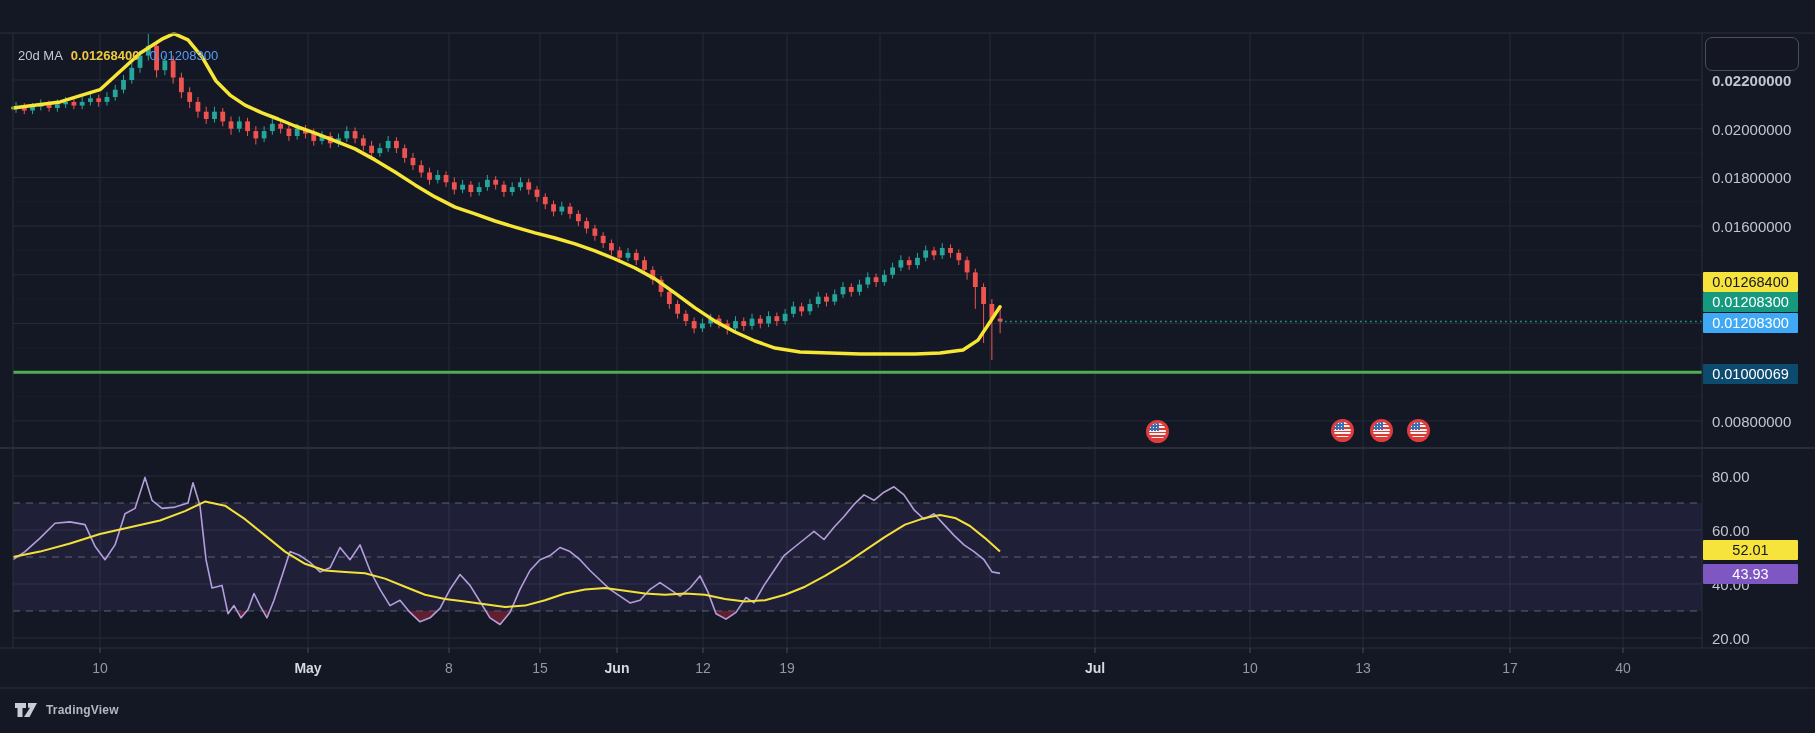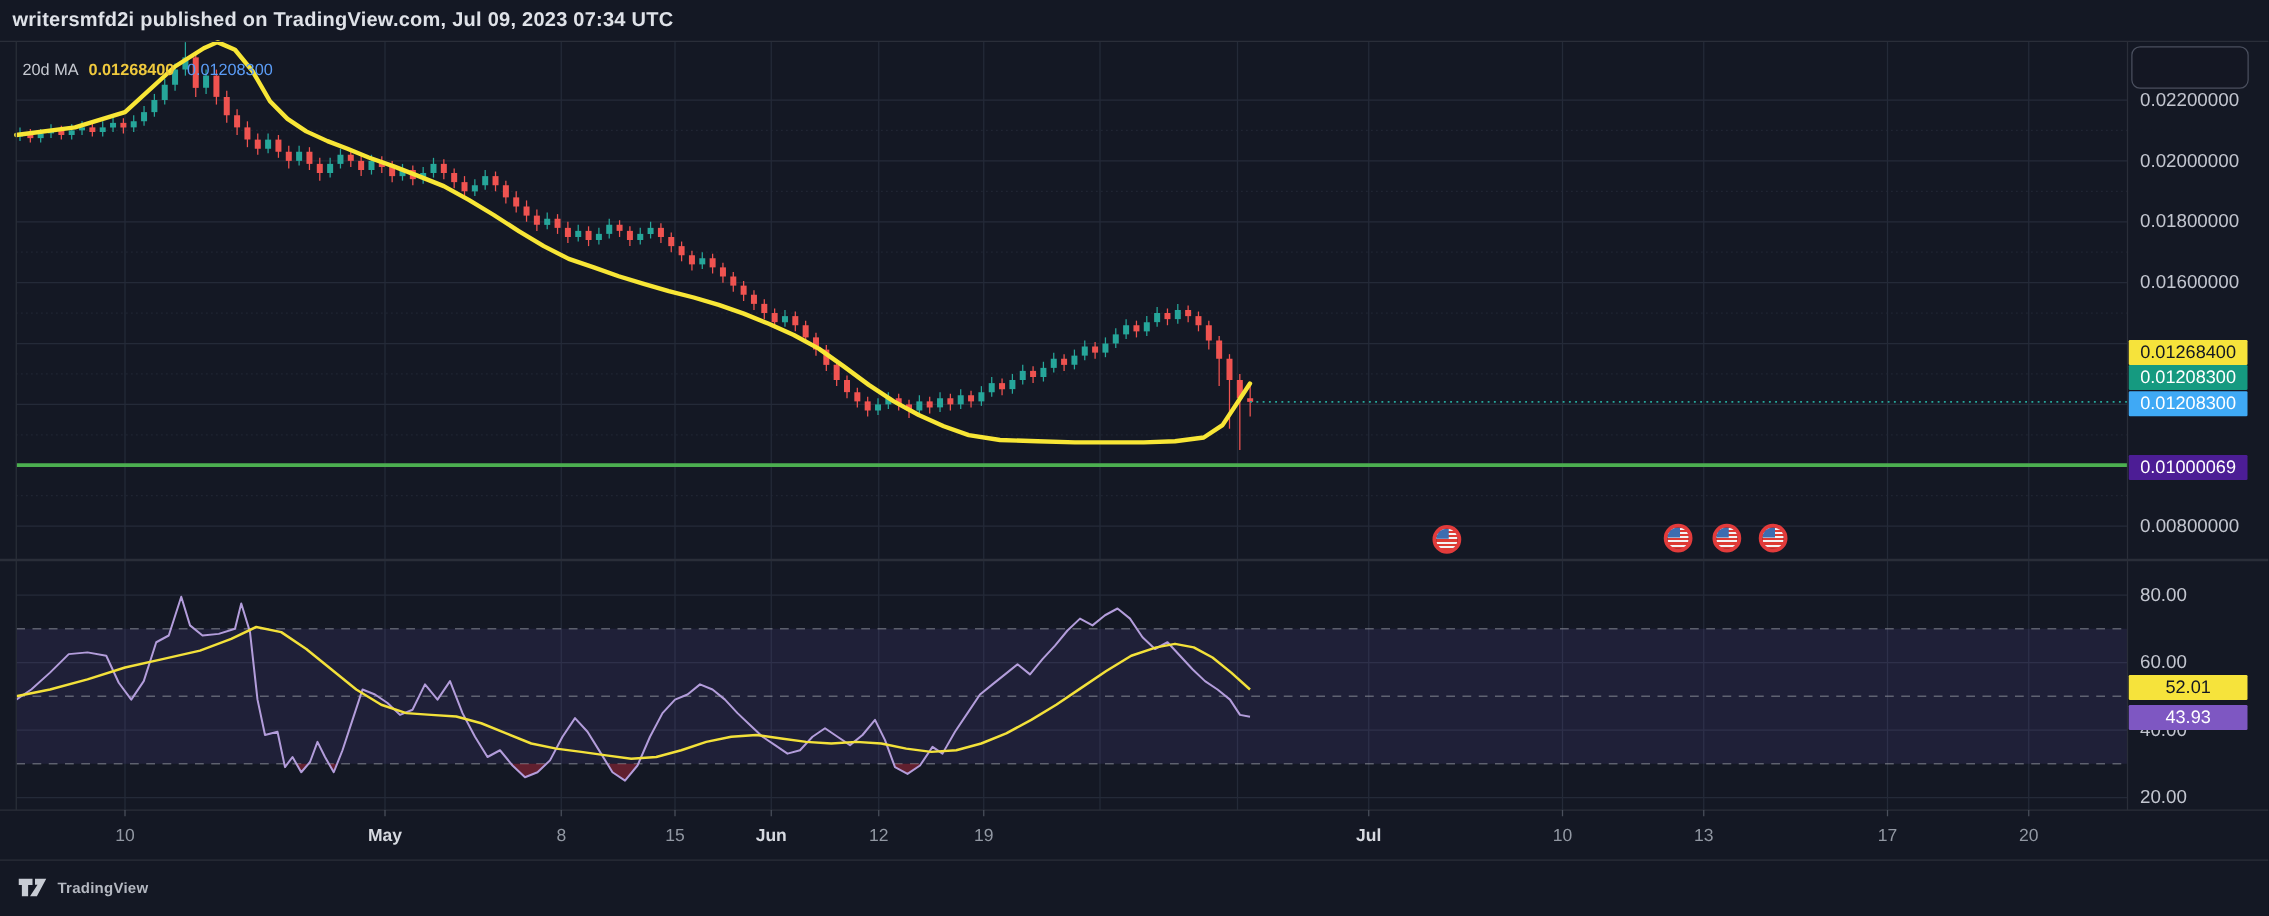--- a/index.html
+++ b/index.html
@@ -343,68 +343,67 @@
       <line x1="617" y1="648" x2="617" y2="653" stroke="#4a4f5c" stroke-width="1"></line>
       <line x1="703" y1="648" x2="703" y2="653" stroke="#4a4f5c" stroke-width="1"></line>
       <line x1="787" y1="648" x2="787" y2="653" stroke="#4a4f5c" stroke-width="1"></line>
       <line x1="1095" y1="648" x2="1095" y2="653" stroke="#4a4f5c" stroke-width="1"></line>
       <line x1="1250" y1="648" x2="1250" y2="653" stroke="#4a4f5c" stroke-width="1"></line>
       <line x1="1363" y1="648" x2="1363" y2="653" stroke="#4a4f5c" stroke-width="1"></line>
       <line x1="1510" y1="648" x2="1510" y2="653" stroke="#4a4f5c" stroke-width="1"></line>
       <line x1="1623" y1="648" x2="1623" y2="653" stroke="#4a4f5c" stroke-width="1"></line>
     </svg>
 
-  <div class="hdr">writersmfd2i published on TradingView.com, Jul 09, 2023 07:34 UTC</div>
 
 
   <div class="legend2">
     <span class="k">20d MA</span><span class="ma">0.01268400</span><span class="cl">0.01208300</span>
   </div>
 
 
   <div class="infobox"></div>
 
   <div id="price-axis"></div>
   <div id="time-axis"></div>
   <div id="flags"></div>
 
   <div class="footer-logo">
     <svg width="24" height="22" viewBox="0 0 24 22">
       <path d="M1 4 h11 v5 H8.5 v9 H3.5 V9 H1 Z" fill="#c8ccd4"></path>
       <path d="M14 4 h9 l-7.5 14 h-5.5 l6-9.2 H14 Z" fill="#c8ccd4"></path>
     </svg>
     <span class="brand">TradingView</span>
   </div>
-<div class="ax-label" style="top: 80px;">0.02200000</div>
+<div class="ax-label" style="top: 80px; font-weight: bold;">0.02200000</div>
     <div class="ax-label" style="top: 128.7px;">0.02000000</div>
     <div class="ax-label" style="top: 177.4px;">0.01800000</div>
     <div class="ax-label" style="top: 226.1px;">0.01600000</div>
     <div class="ax-label" style="top: 420.9px;">0.00800000</div>
     <div class="ax-label" style="top: 476px; text-align: right;">80.00</div>
     <div class="ax-label" style="top: 530px;">60.00</div>
     <div class="ax-label" style="top: 584px;">40.00</div>
     <div class="ax-label" style="top: 638px;">20.00</div>
     <div class="badge" style="top: 282px; background: rgb(246, 227, 59); color: rgb(19, 23, 34);">0.01268400</div>
     <div class="badge" style="top: 302px; background: rgb(21, 154, 128); color: rgb(255, 255, 255);">0.01208300</div>
     <div class="badge" style="top: 323px; background: rgb(63, 169, 245); color: rgb(255, 255, 255);">0.01208300</div>
-    <div class="badge" style="top: 374px; background: #4c1d95; color: rgb(255, 255, 255);">0.01000069</div>
+    <div class="badge" style="top: 374px; background: #0c4a6e; color: rgb(255, 255, 255);">0.01000069</div>
     <div class="badge" style="top: 550px; background: rgb(246, 227, 59); color: rgb(19, 23, 34);">52.01</div>
     <div class="badge" style="top: 574px; background: rgb(126, 87, 194); color: rgb(255, 255, 255);">43.93</div>
     <div class="t-label" style="left: 100px;">10</div>
     <div class="t-label bold" style="left: 308px;">May</div>
     <div class="t-label" style="left: 449px;">8</div>
     <div class="t-label" style="left: 540px;">15</div>
     <div class="t-label bold" style="left: 617px;">Jun</div>
     <div class="t-label" style="left: 703px;">12</div>
     <div class="t-label" style="left: 787px;">19</div>
     <div class="t-label bold" style="left: 1095px;">Jul</div>
     <div class="t-label" style="left: 1250px;">10</div>
     <div class="t-label" style="left: 1363px;">13</div>
     <div class="t-label" style="left: 1510px;">17</div>
-    <div class="t-label" style="left: 1623px;">20</div>
+    <div class="t-label" style="left: 1623px;">40</div>
     <div class="flag" style="left: 1145.5px; top: 419.5px;">
       <div class="canton"></div>
     </div>
     <div class="flag" style="left: 1330.5px; top: 418.5px;">
       <div class="canton"></div>
     </div>
     <div class="flag" style="left: 1369.5px; top: 418.5px;">
       <div class="canton"></div>
     </div>
     <div class="flag" style="left: 1406.5px; top: 418.5px;">

